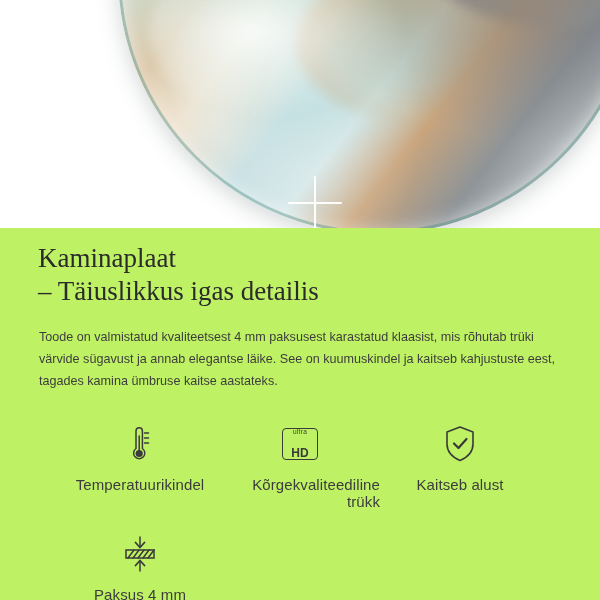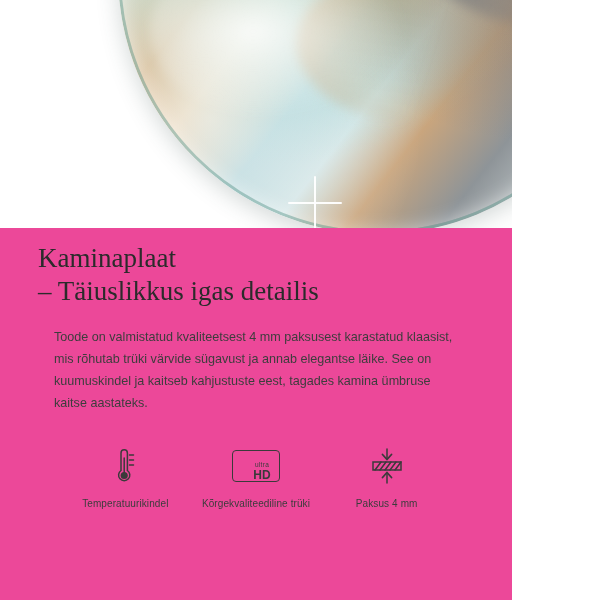--- a/index.html
+++ b/index.html
@@ -8,23 +8,23 @@
   }
   body {
     width: 600px;
     height: 600px;
     background: #ffffff;
     font-family: "Liberation Sans", sans-serif;
     overflow: hidden;
   }
   .page {
     position: relative;
-    width: 512px;
+    width: 600px;
     height: 600px;
-    background: #ec4899;
+    background: #bef264;
     overflow: hidden;
   }
 
   
   .hero {
     position: relative;
     width: 600px;
     height: 228px;
     overflow: hidden;
     background: #ffffff;
@@ -122,21 +122,21 @@
     line-height: 33px;
     color: #2b2b2b;
     font-weight: 400;
     margin: 0 0 18px 0;
     white-space: pre-line;
   }
   .desc {
     font-size: 12.6px;
     line-height: 22px;
     color: #3d3d3d;
-    margin: 16px;
+    margin: 1px;
     max-width: 540px;
   }
 
   
   .features {
     margin-top: 30px;
     display: grid;
     grid-template-columns: repeat(3, 1fr);
     grid-row-gap: 22px;
     padding: 0 22px;
@@ -149,37 +149,36 @@
   }
   .feature-icon {
     height: 44px;
     width: 56px;
     display: flex;
     align-items: center;
     justify-content: center;
     margin-bottom: 10px;
   }
   .feature-label {
-    font-size: 10px;
+    font-size: 15px;
     color: #3c3c3c;
     text-align: right;
     letter-spacing: 0.1px;
   }
   svg { display: block; }
   .ultrahd-box {
     width: 34px;
     height: 30px;
     border: 1.6px solid #3a3a3a;
     border-radius: 4px;
     display: flex;
     flex-direction: column;
     align-items: center;
-    justify-content: flex-end;
+    justify-content: space-between;
     line-height: 1;
-    padding-left: 12px;
   }
   .ultrahd-box .u1 {
     font-size: 6.5px;
     letter-spacing: 0.3px;
     color: #3a3a3a;
     margin-bottom: 1px;
   }
   .ultrahd-box .u2 {
     font-size: 12px;
     font-weight: bold;
@@ -225,23 +224,32 @@
         <div class="feature-label">Temperatuurikindel</div>
       </div>
 
       <div class="feature">
         <div class="feature-icon">
           <div class="ultrahd-box">
             <div class="u1">ultra</div>
             <div class="u2">HD</div>
           </div>
         </div>
-        <div class="feature-label">Kõrgekvaliteediline trüki</div>
-      </div>
-
+        <div class="feature-label">Kõrgekvaliteediline trükk</div>
+      </div>
+
+      <div class="feature">
+        <div class="feature-icon">
+          <svg width="34" height="40" viewBox="0 0 34 40">
+            <path d="M17 3 L30 8 V20 C30 28 24 33.5 17 36.5 C10 33.5 4 28 4 20 V8 Z" fill="none" stroke="#3a3a3a" stroke-width="1.6" stroke-linejoin="round"></path>
+            <path d="M11 19.5 L15.5 24 L23.5 15" fill="none" stroke="#3a3a3a" stroke-width="2.2" stroke-linecap="round" stroke-linejoin="round"></path>
+          </svg>
+        </div>
+        <div class="feature-label">Kaitseb alust</div>
+      </div>
 
 
 
       <div class="feature">
         <div class="feature-icon">
           <svg width="38" height="40" viewBox="0 0 38 40">
             <g stroke="#3a3a3a" stroke-width="1.5" fill="none" stroke-linecap="round">
               <line x1="19" y1="3" x2="19" y2="12"></line>
               <path d="M14.5 8.5 L19 13.5 L23.5 8.5" stroke-width="1.8"></path>
               <line x1="19" y1="37" x2="19" y2="28"></line>

